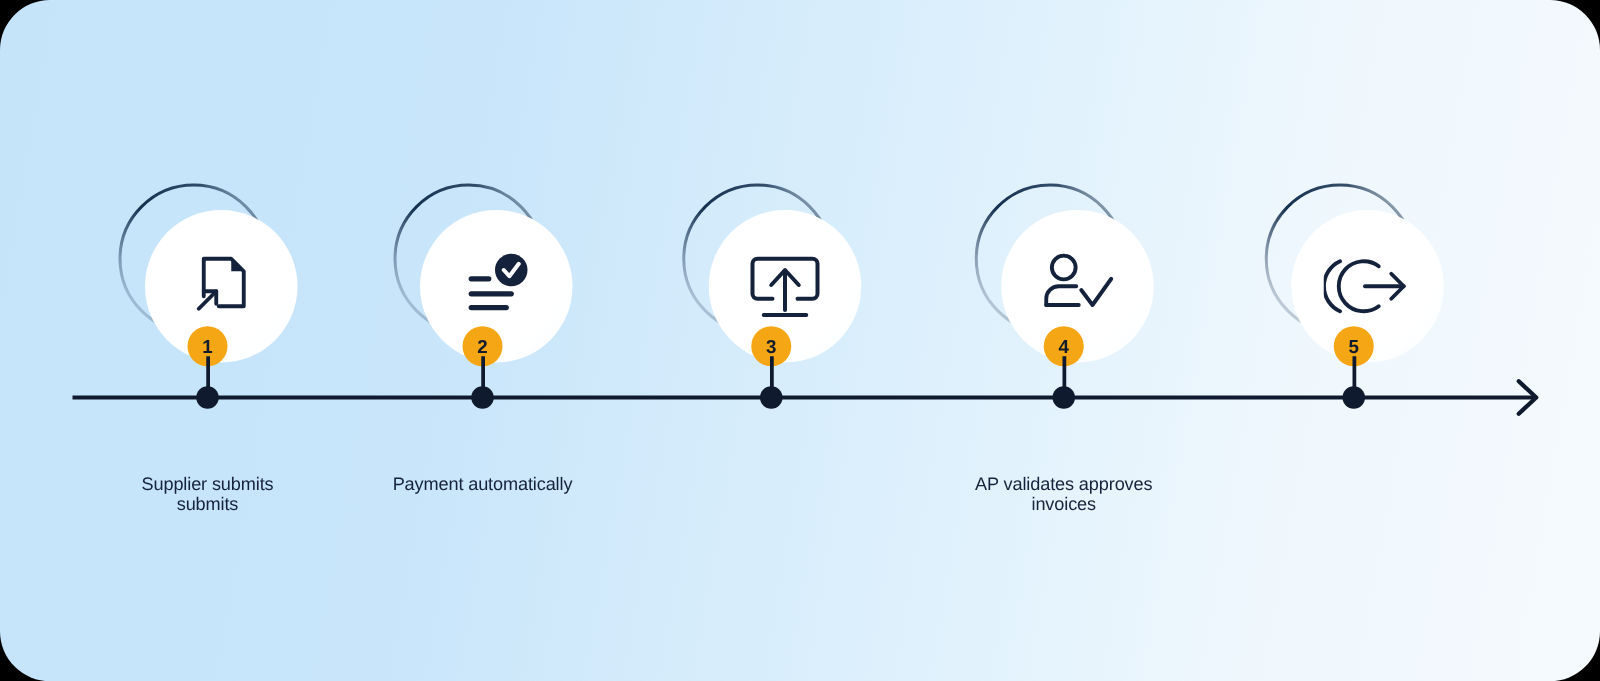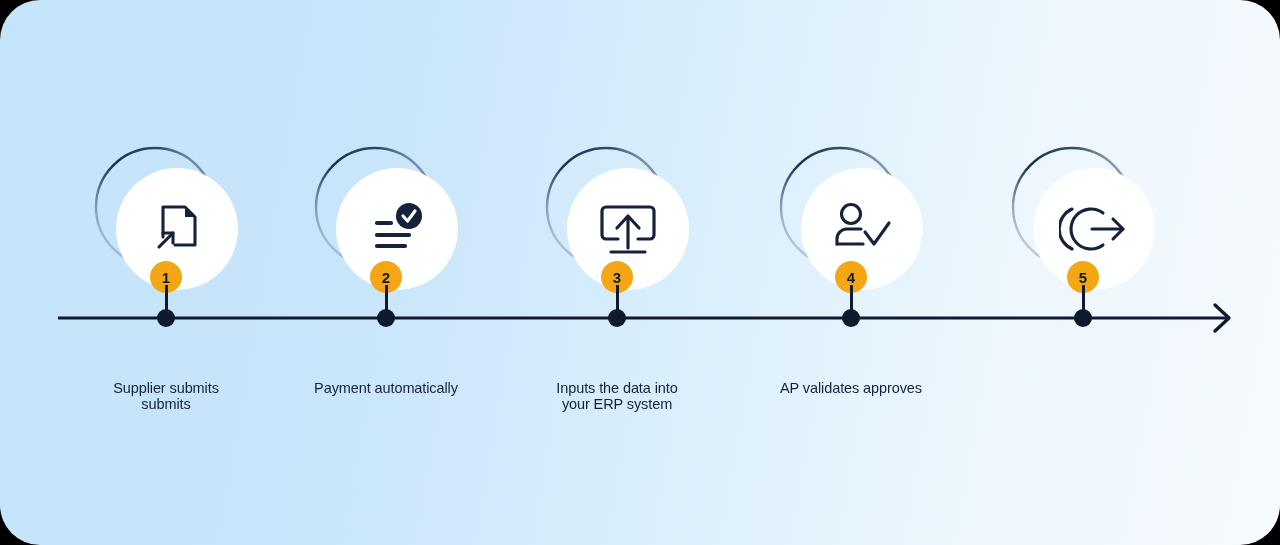--- a/index.html
+++ b/index.html
@@ -213,24 +213,20 @@
           <path d="M23 41 L11 41 A4 4 0 0 1 7 37 L7 13 A4 4 0 0 1 11 9 L55 9 A4 4 0 0 1 59 13 L59 37 A4 4 0 0 1 55 41 L43 41"></path>
           <path d="M33 50 L33 19"></path>
           <polyline points="22,30 33,18 44,30"></polyline>
           <path d="M16 54 L50 54"></path>
         </svg>
       </div>
     </div>
     <div class="badge">3</div>
     <div class="stem"></div>
     <div class="node-dot"></div>
-    <div class="step-label">
-      <div>Inputs the data into</div>
-      <div>your ERP system</div>
-    </div>
   </div>
 
   <div class="step" style="left:851px;">
     <div class="circle-wrap">
       <svg class="ring" viewBox="0 0 144 144">
         <circle cx="61" cy="61" r="59" fill="none" stroke="url(#ringFade)" stroke-width="2.4"></circle>
       </svg>
       <div class="disc"></div>
       <div class="icon-holder">
         <svg width="66" height="60" viewBox="0 0 66 60" fill="none" stroke="#15223b" stroke-width="3.1" stroke-linecap="round" stroke-linejoin="round">
@@ -239,20 +235,21 @@
           <path d="M8 45 L34 45"></path>
           <polyline points="36,33 45,45 60,24"></polyline>
         </svg>
       </div>
     </div>
     <div class="badge">4</div>
     <div class="stem"></div>
     <div class="node-dot"></div>
     <div class="step-label">
       <div>AP validates approves</div>
+      <div>invoices</div>
     </div>
   </div>
 
   <div class="step" style="left:1083px;">
     <div class="circle-wrap">
       <svg class="ring" viewBox="0 0 144 144">
         <circle cx="61" cy="61" r="59" fill="none" stroke="url(#ringFade)" stroke-width="2.4"></circle>
       </svg>
       <div class="disc"></div>
       <div class="icon-holder">

